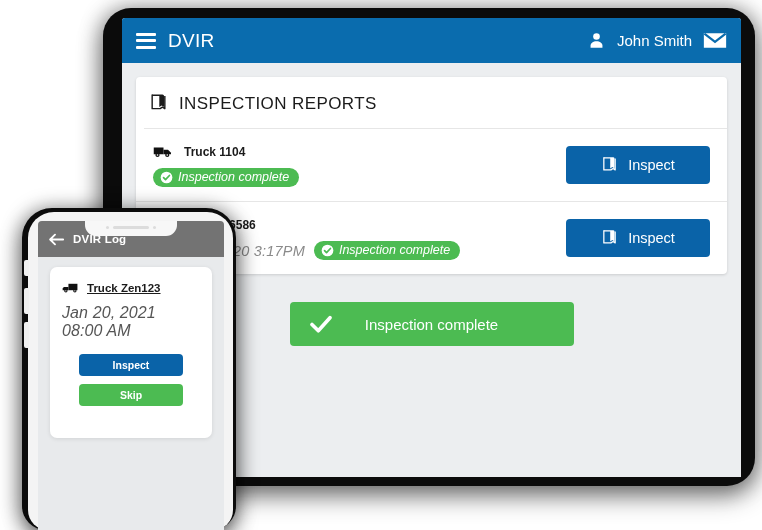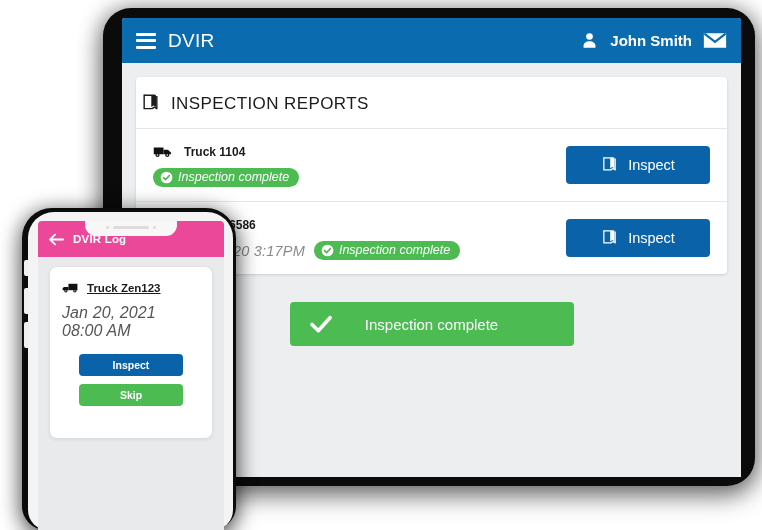--- a/index.html
+++ b/index.html
@@ -53,38 +53,39 @@
     background: #0a6cae;
     display: flex;
     align-items: center;
     padding: 0 14px 0 14px;
     color: #ffffff;
   }
   .tbar-left { display: flex; align-items: center; gap: 12px; }
   .hamburger { width: 20px; height: 16px; display: flex; flex-direction: column; justify-content: space-between; cursor: pointer; }
   .hamburger i { display: block; height: 3px; background: #fff; border-radius: 1px; }
   .tbar-title { font-size: 19px; letter-spacing: 0.3px; }
-  .tbar-right { margin-left: auto; display: flex; align-items: center; gap: 11px; font-weight: bold; }
+  .tbar-right { margin-left: auto; display: flex; align-items: center; gap: 11px; }
   .user-name { font-size: 15px; }
   .icon-white { fill: #ffffff; display: block; }
 
   
   .card {
     margin: 14px 14px 0 14px;
     background: #ffffff;
     border-radius: 4px;
     box-shadow: 0 1px 3px rgba(0,0,0,0.14);
     overflow: hidden;
   }
   .card-head {
     display: flex;
     align-items: center;
     gap: 11px;
     padding: 15px 17px 13px 5px;
     border-bottom: 1px solid #e6e6e6;
+    margin-left: 8px;
   }
   .card-head-title {
     font-size: 17px;
     color: #1b1b1b;
     letter-spacing: 0.4px;
   }
 
   .report-row {
     display: flex;
     align-items: center;
@@ -187,21 +188,21 @@
   .phone-screen {
     position: absolute;
     left: 38px; top: 221px;
     width: 186px; height: 309px;
     background: #e8eaec;
     overflow: hidden;
     border-radius: 4px 4px 0 0;
   }
   .pbar {
     height: 36px;
-    background: #ec4899;
+    background: #737373;
     display: flex;
     align-items: center;
     gap: 9px;
     padding: 0 11px;
     color: #ffffff;
     position: relative;
   }
   .pbar-title { font-size: 11.5px; font-weight: 600; letter-spacing: 0.2px; }
   .notch {
     position: absolute;

